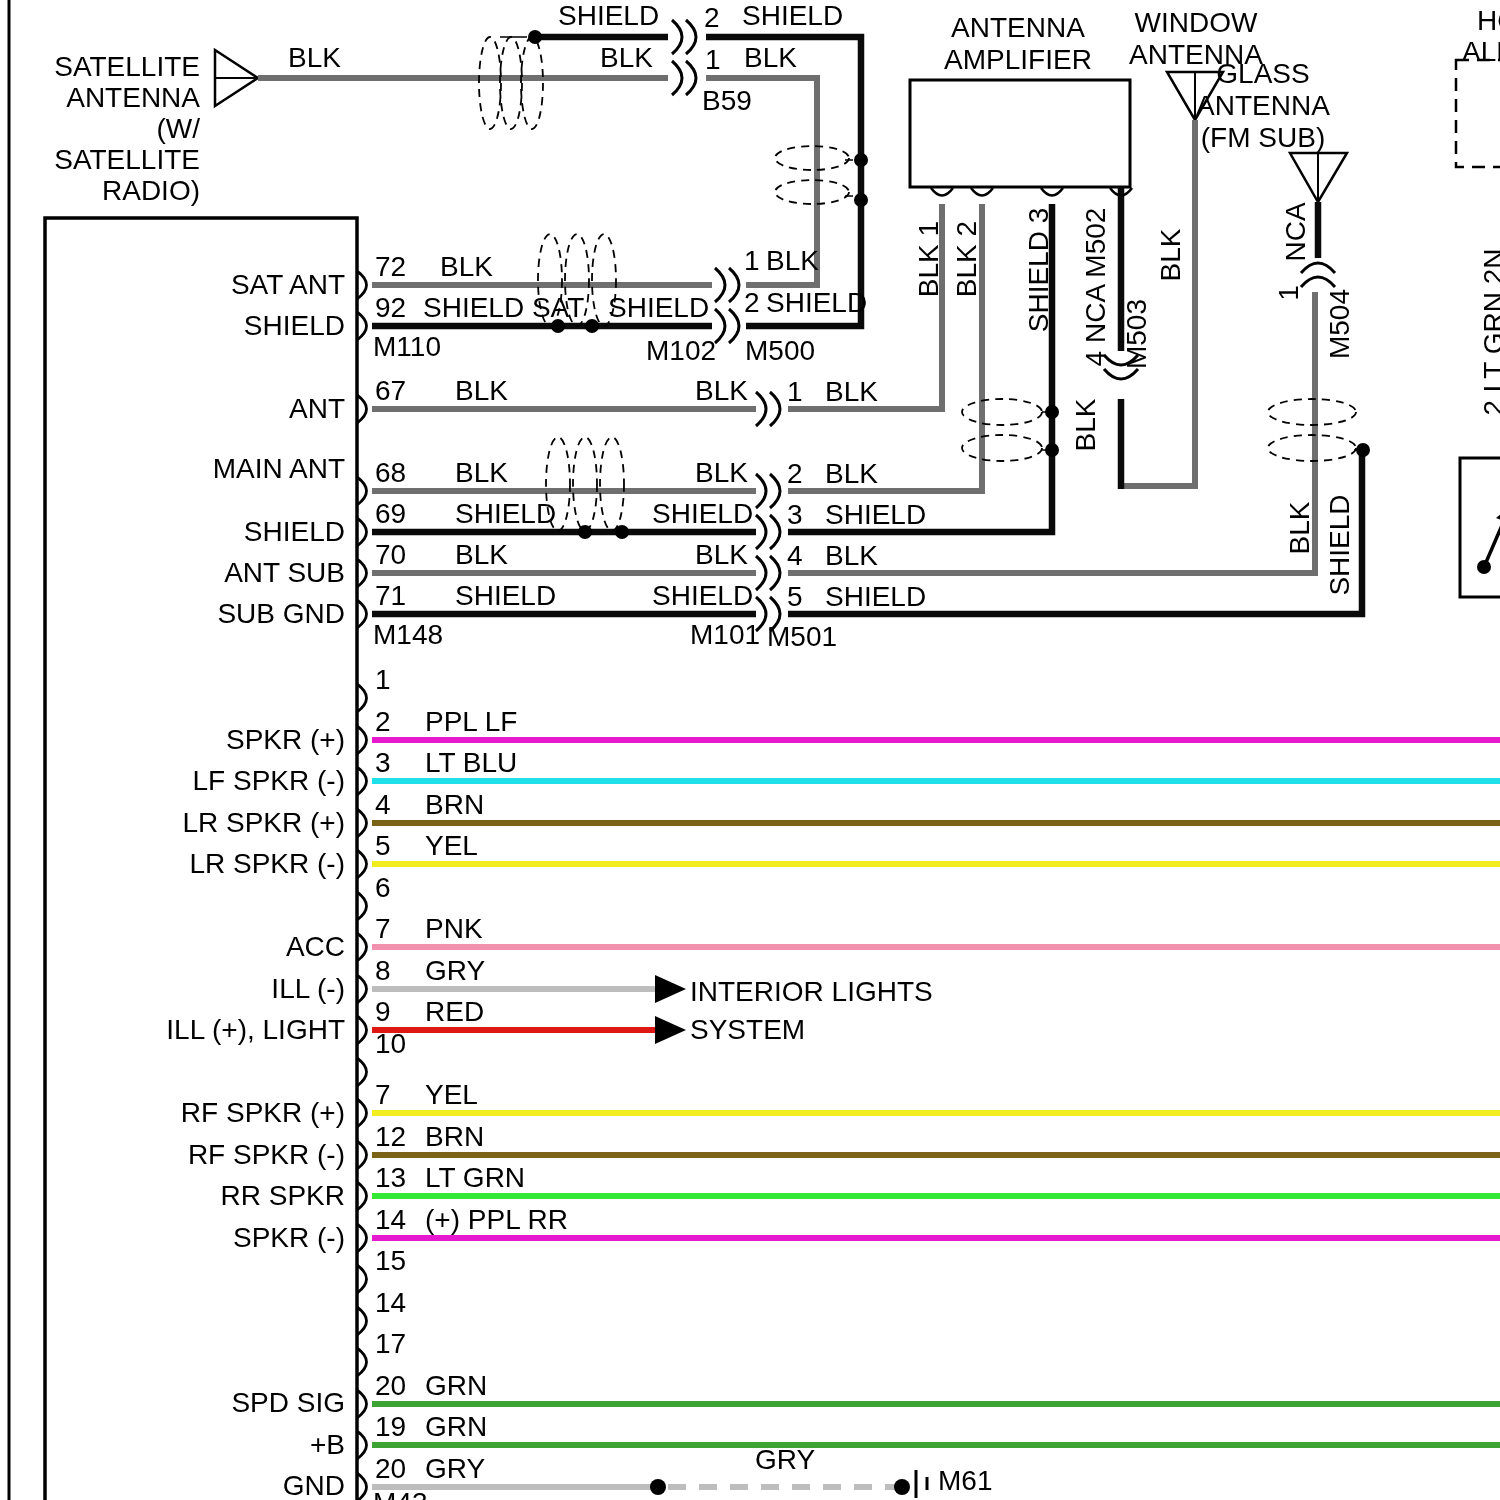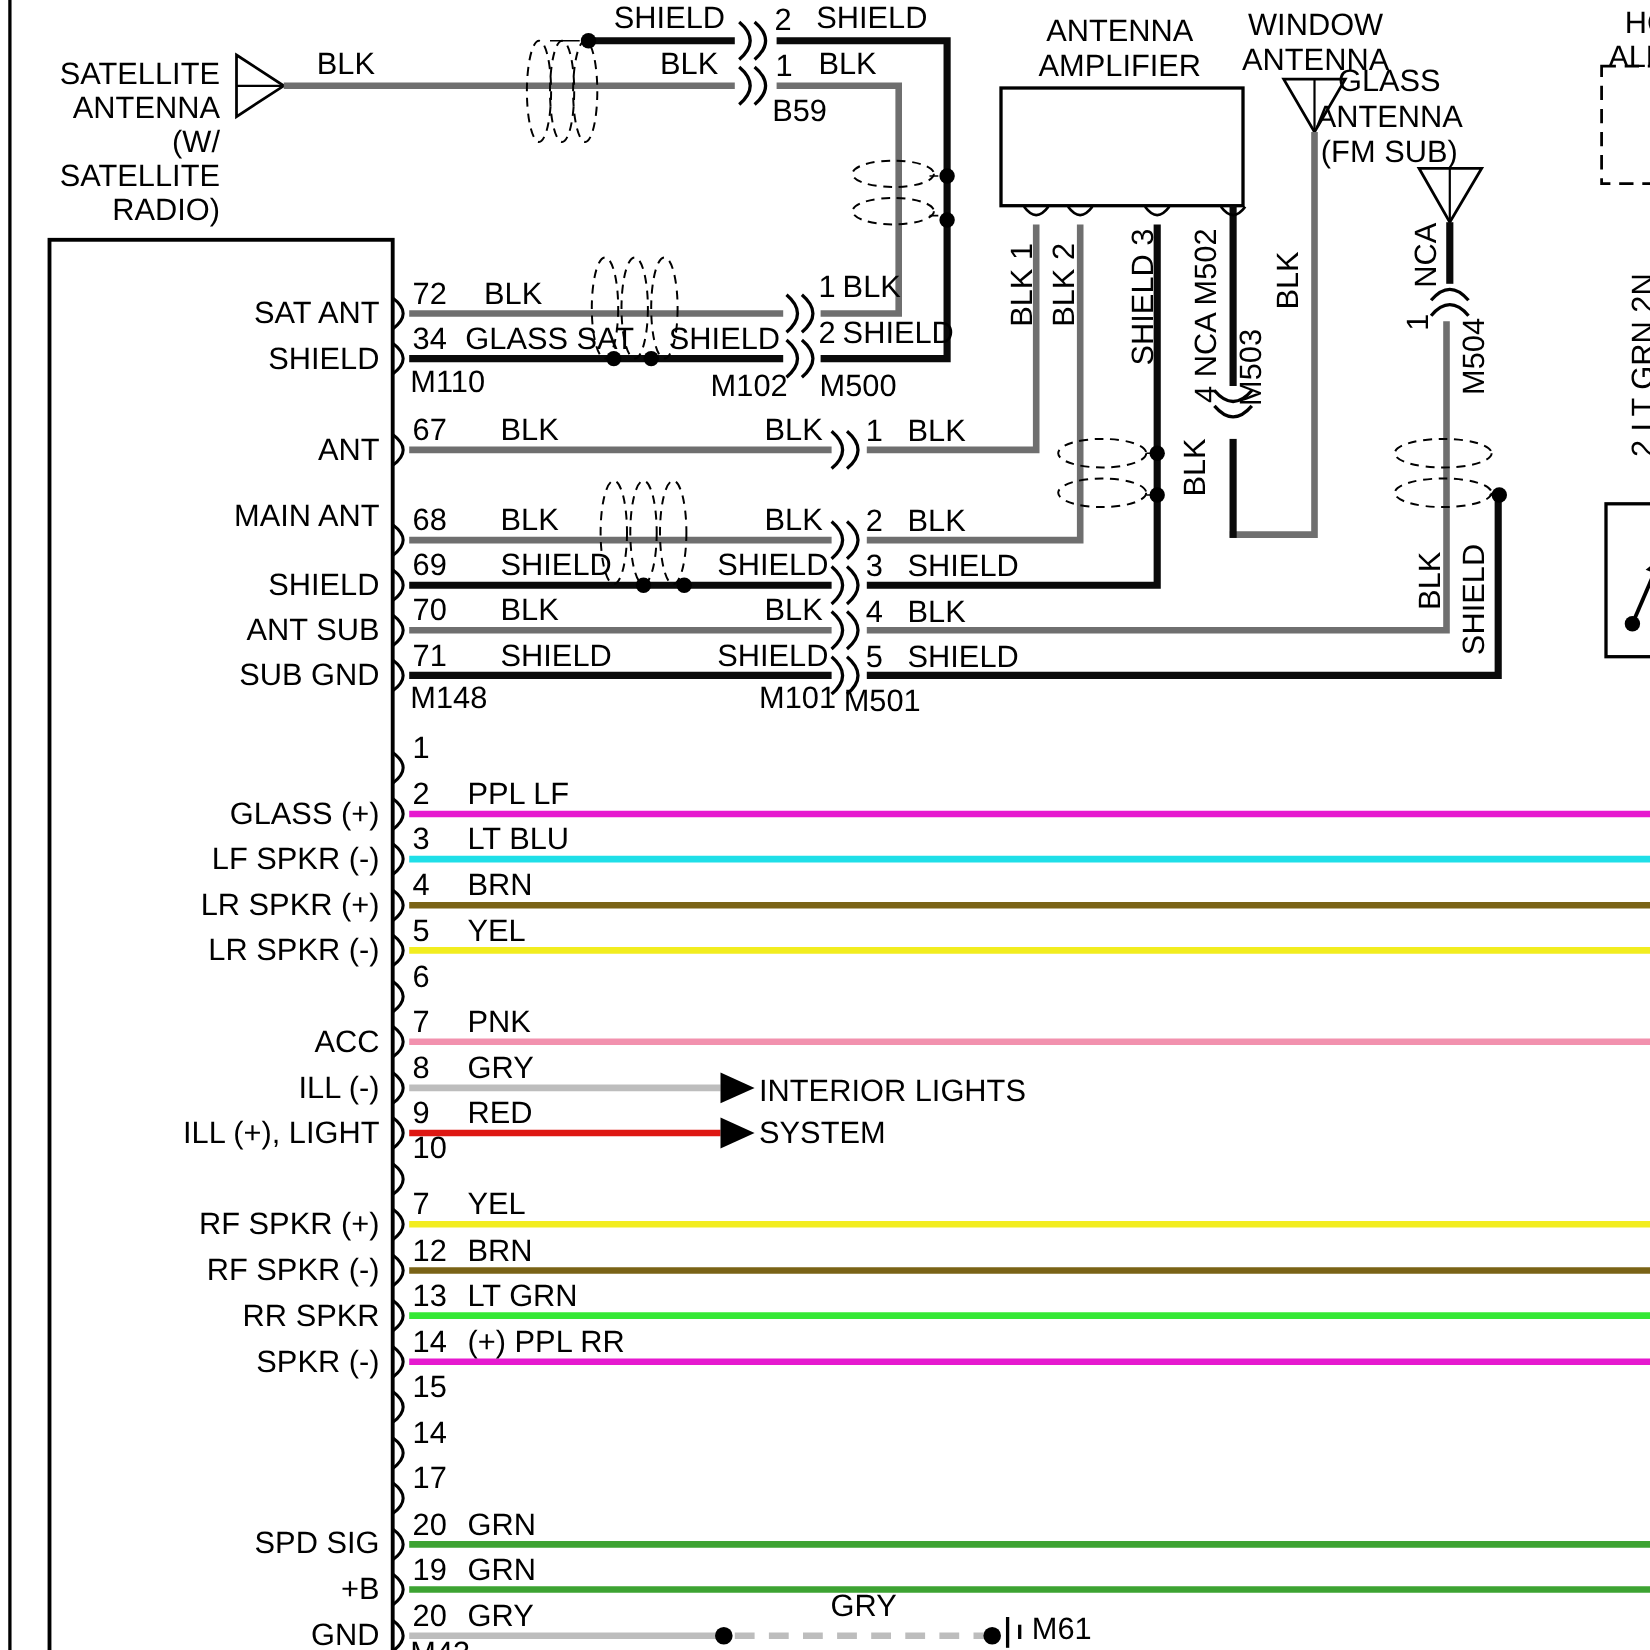--- a/index.html
+++ b/index.html
@@ -194,42 +194,42 @@
 <span class="lbl" style="left:690px;top:978px">INTERIOR LIGHTS</span>
 <span class="lbl" style="left:690px;top:1016px">SYSTEM</span>
 
 <span class="lbl r" style="left:345px;top:271px">SAT ANT</span>
 <span class="lbl r" style="left:345px;top:312px">SHIELD</span>
 <span class="lbl r" style="left:345px;top:395px">ANT</span>
 <span class="lbl r" style="left:345px;top:455px">MAIN ANT</span>
 <span class="lbl r" style="left:345px;top:518px">SHIELD</span>
 <span class="lbl r" style="left:345px;top:559px">ANT SUB</span>
 <span class="lbl r" style="left:345px;top:600px">SUB GND</span>
-<span class="lbl r" style="left:345px;top:726px">GLASS (+)</span>
+<span class="lbl r" style="left:345px;top:726px">SPKR (+)</span>
 <span class="lbl r" style="left:345px;top:767px">LF SPKR (-)</span>
 <span class="lbl r" style="left:345px;top:809px">LR SPKR (+)</span>
 <span class="lbl r" style="left:345px;top:850px">LR SPKR (-)</span>
 <span class="lbl r" style="left:345px;top:933px">ACC</span>
 <span class="lbl r" style="left:345px;top:975px">ILL (-)</span>
 <span class="lbl r" style="left:345px;top:1016px">ILL (+), LIGHT</span>
 <span class="lbl r" style="left:345px;top:1099px">RF SPKR (+)</span>
 <span class="lbl r" style="left:345px;top:1141px">RF SPKR (-)</span>
 <span class="lbl r" style="left:345px;top:1182px">RR SPKR</span>
 <span class="lbl r" style="left:345px;top:1224px">SPKR (-)</span>
 <span class="lbl r" style="left:345px;top:1389px">SPD SIG</span>
 <span class="lbl r" style="left:345px;top:1431px">+B</span>
 <span class="lbl r" style="left:345px;top:1472px">GND</span>
 
 <span class="lbl" style="left:375px;top:253px">72</span>
 <span class="lbl" style="left:440px;top:253px">BLK</span>
 <span class="lbl" style="left:744px;top:247px">1</span>
 <span class="lbl" style="left:766px;top:247px">BLK</span>
 
-<span class="lbl" style="left:375px;top:294px">34</span>
-<span class="lbl" style="left:423px;top:294px">GLASS SAT</span>
+<span class="lbl" style="left:375px;top:294px">92</span>
+<span class="lbl" style="left:423px;top:294px">SHIELD SAT</span>
 <span class="lbl" style="left:608px;top:294px">SHIELD</span>
 <span class="lbl" style="left:744px;top:289px">2</span>
 <span class="lbl" style="left:766px;top:289px">SHIELD</span>
 
 <span class="lbl" style="left:375px;top:377px">67</span>
 <span class="lbl" style="left:455px;top:377px">BLK</span>
 <span class="lbl" style="left:695px;top:377px">BLK</span>
 <span class="lbl" style="left:787px;top:378px">1</span>
 <span class="lbl" style="left:825px;top:378px">BLK</span>
 

